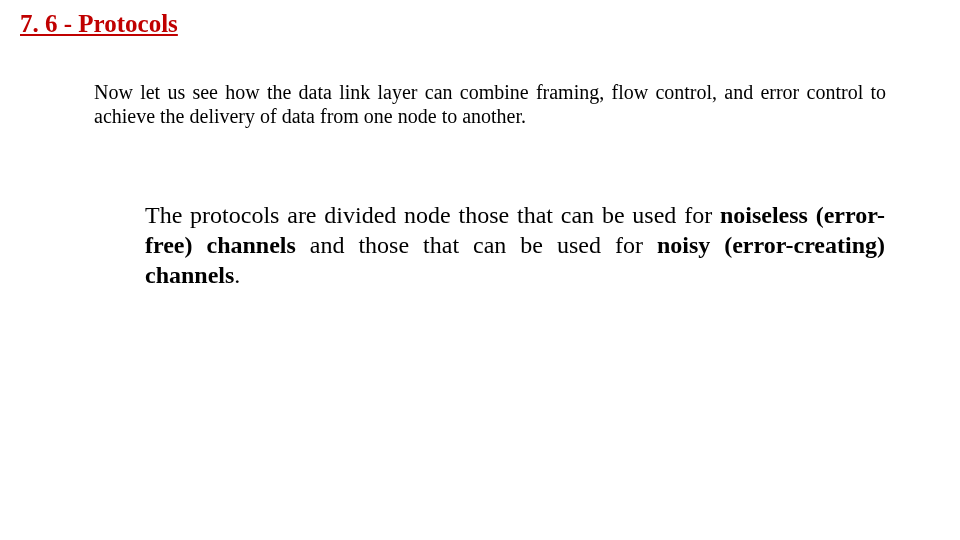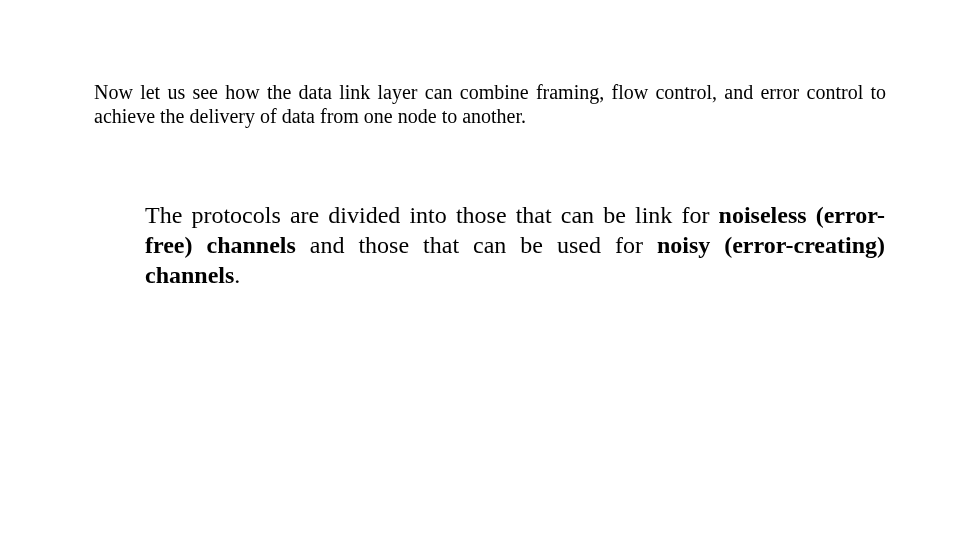--- a/index.html
+++ b/index.html
@@ -45,19 +45,20 @@
     text-align: justify;
   }
   .bold {
     font-weight: bold;
   }
 </style>
 </head>
 <body>
 
 <div class="slide">
+  <div class="heading">7. 6 - Protocols</div>
 
   <div class="para1">Now let us see how the data link layer can combine framing, flow control, and error control to achieve the delivery of data from one node to another.</div>
 
   <div class="para2">
-    <span>The protocols are divided into those that can be link for </span><span class="bold">noiseless (error-free) channels</span><span> and those that can be used for </span><span class="bold">noisy (error-creating) channels</span><span>.</span>
+    <span>The protocols are divided node those that can be used for </span><span class="bold">noiseless (error-free) channels</span><span> and those that can be used for </span><span class="bold">noisy (error-creating) channels</span><span>.</span>
   </div>
 </div>
 
 </body></html>

